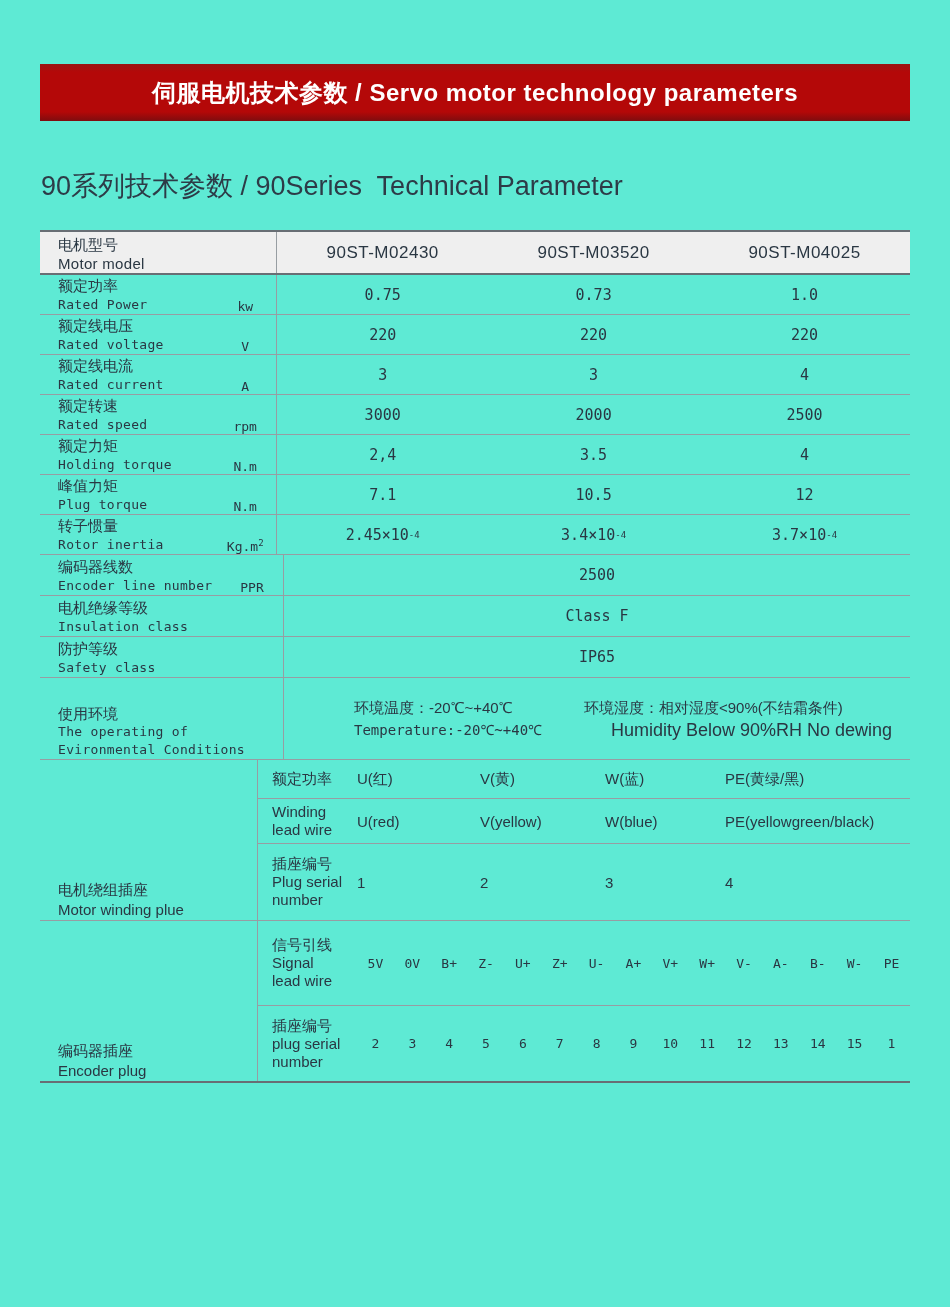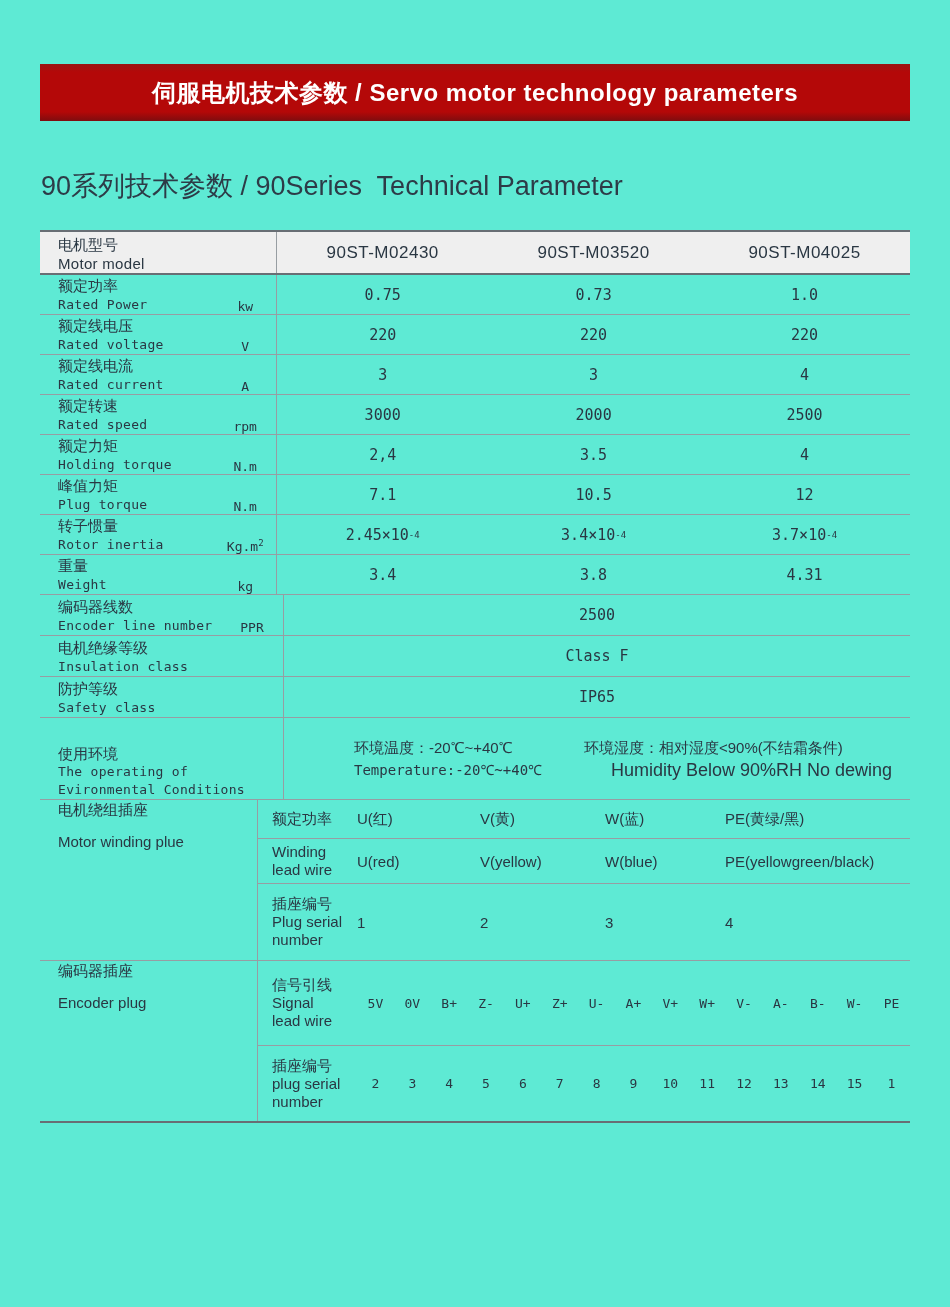--- a/index.html
+++ b/index.html
@@ -51,21 +51,21 @@
   .env .c-label { line-height:18px; }
   .env-body { flex:1; display:flex; align-items:center; padding-left:70px; gap:42px; }
   .env-block { line-height:22px; }
   .env-block .l1 { font-size:15px; }
   .env-block .l2 { font-family:"DejaVu Sans Mono", monospace; font-size:14px; }
   .env-block .l2.sans { font-family:"Liberation Sans", sans-serif; font-size:18px;margin-left:27px; }
   
   .section { display:flex; border-bottom:1px solid #979da2; }
   .section:last-child { border-bottom:none; }
   .sec-left { width:218px; border-right:1px solid #979da2; display:flex; flex-direction:column;
-              justify-content:flex-start; padding-left:18px; line-height:20px; font-size:15px;gap:12px; }
+              justify-content:flex-end; padding-left:18px; line-height:20px; font-size:15px; }
   .sec-body { flex:1; }
   .sub-row { display:flex; align-items:center; border-bottom:1px solid #979da2; }
   .sub-row:last-child { border-bottom:none; }
   .w-label { width:99px; padding-left:14px; line-height:18px; font-size:15px; }
   .w-col { text-align:left; font-size:15px; }
   .w-u { width:123px; } .w-v { width:125px; } .w-w { width:120px; } .w-pe { flex:1; }
   .wr1 { height:39px; } .wr2 { height:45px; } .wr3 { height:76px; }
   .er1 { height:85px; } .er2 { height:75px; }
   .pin-strip { flex:1; display:flex;align-items:center; }
   .pin-strip span { flex:1; text-align:center; font-family:"DejaVu Sans Mono", monospace; font-size:13px; }
@@ -242,41 +242,20 @@
       <div class="c-val">
           <span>3.4×10</span>
           <sup>-4</sup>
         </div>
       <div class="c-val">
           <span>3.7×10</span>
           <sup>-4</sup>
         </div>
     </div>
 
-    <div class="row spec">
-      <div class="left">
-        <div class="c-label">
-          <div class="cn">重量</div>
-          <div class="en">Weight</div>
-        </div>
-        <div class="c-unit"><span>kg</span><sup></sup></div>
-      </div>
-      <div class="c-val">
-          <span>3.4</span>
-          <sup></sup>
-        </div>
-      <div class="c-val">
-          <span>3.8</span>
-          <sup></sup>
-        </div>
-      <div class="c-val">
-          <span>4.31</span>
-          <sup></sup>
-        </div>
-    </div>
 
     <div class="row spanr">
       <div class="left">
         <div class="c-label">
           <div class="cn">编码器线数</div>
           <div class="en">Encoder line number</div>
         </div>
         <div class="c-unit">PPR</div>
       </div>
       <div class="c-span">2500</div>

